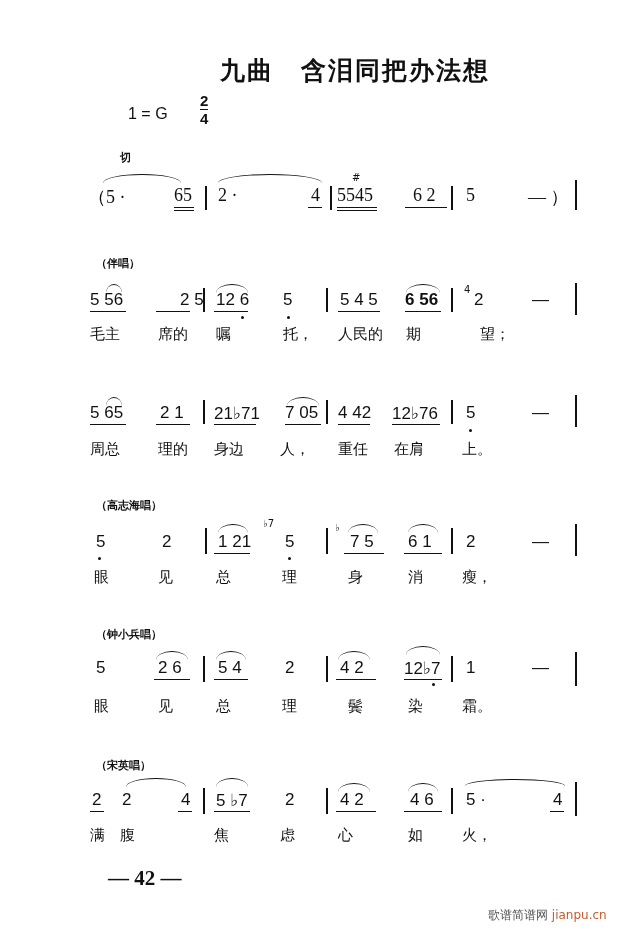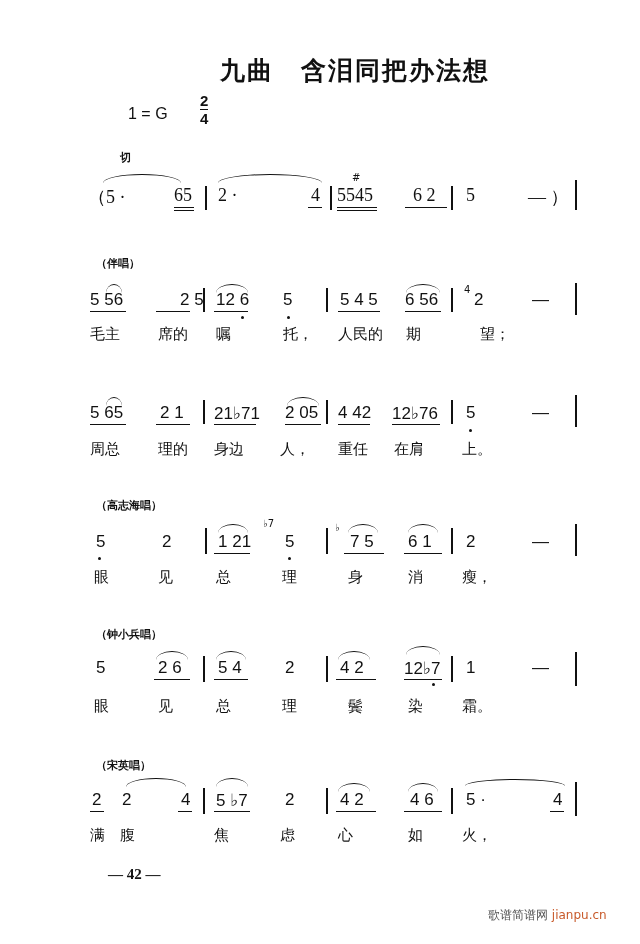--- a/index.html
+++ b/index.html
@@ -10,21 +10,21 @@
   .tsig{left:200px;top:92px;font-size:15px;font-weight:bold;line-height:17px;text-align:center;font-family:"Liberation Sans",sans-serif;}
   .tsig span{display:block;}
   .mark{font-size:11px;font-weight:bold;}
   .note{font-family:"Liberation Sans",sans-serif;font-size:17px;}
   .serif{font-family:"Liberation Serif",serif;font-size:18px;}
   .lyric{font-size:15px;font-family:"DejaVu Sans",sans-serif;}
   .bar{position:absolute;width:2px;background:#111;}
   .line{position:absolute;height:1px;background:#111;}
   .dot{position:absolute;width:3px;height:3px;border-radius:50%;background:#111;}
   .arc{position:absolute;border-top:1.5px solid #111;border-radius:50% 50% 0 0/100% 100% 0 0;height:8px;}
-  .pagenum{left:108px;top:866px;font-size:15px;font-weight:bold;font-family:"Liberation Serif",serif;}
+  .pagenum{left:108px;top:866px;font-size:21px;font-weight:bold;font-family:"Liberation Serif",serif;}
   .wm{left:488px;top:907px;font-size:12px;color:#555;}
   .wm b{color:#c85a2a;font-weight:normal;}
   .small{font-size:10px;}
 </style>
 </head>
 <body>
 
 <div class="abs title">九曲　含泪同把办法想</div>
 <div class="abs key">1 = G</div>
 <div class="abs tsig">
@@ -65,21 +65,21 @@
 <div class="arc" style="left:216px;top:284px;width:32px;"></div>
 <div class="abs note" style="left:216px;top:290px;">12 6</div>
 <div class="line" style="left:214px;top:311px;width:34px;"></div>
 <div class="dot" style="left:241px;top:316px;"></div>
 <div class="abs note" style="left:283px;top:290px;">5</div>
 <div class="dot" style="left:287px;top:316px;"></div>
 <div class="bar" style="left:326px;top:288px;height:24px;"></div>
 <div class="abs note" style="left:340px;top:290px;">5 4 5</div>
 <div class="line" style="left:338px;top:311px;width:42px;"></div>
 <div class="arc" style="left:406px;top:284px;width:34px;"></div>
-<div class="abs note" style="left:405px;top:290px;">6 56</div>
+<div class="abs note" style="left:405px;top:290px;font-weight:bold;">6 56</div>
 <div class="line" style="left:405px;top:311px;width:36px;"></div>
 <div class="bar" style="left:451px;top:288px;height:24px;"></div>
 <div class="abs small" style="left:464px;top:284px;">4</div>
 <div class="abs note" style="left:474px;top:290px;">2</div>
 <div class="abs note" style="left:532px;top:290px;">—</div>
 <div class="bar" style="left:575px;top:283px;height:32px;"></div>
 <div class="abs lyric" style="left:90px;top:325px;">毛主</div>
 <div class="abs lyric" style="left:158px;top:325px;">席的</div>
 <div class="abs lyric" style="left:216px;top:325px;">嘱</div>
 <div class="abs lyric" style="left:283px;top:325px;">托，</div>
@@ -89,21 +89,21 @@
 
 <div class="abs note" style="left:90px;top:403px;">5 65</div>
 <div class="line" style="left:90px;top:424px;width:36px;"></div>
 <div class="arc" style="left:106px;top:397px;width:16px;"></div>
 <div class="abs note" style="left:160px;top:403px;">2 1</div>
 <div class="line" style="left:156px;top:424px;width:34px;"></div>
 <div class="bar" style="left:203px;top:400px;height:24px;"></div>
 <div class="abs note" style="left:214px;top:403px;">21♭71</div>
 <div class="line" style="left:214px;top:424px;width:42px;"></div>
 <div class="arc" style="left:287px;top:397px;width:32px;"></div>
-<div class="abs note" style="left:285px;top:403px;">2 05</div>
+<div class="abs note" style="left:285px;top:403px;">7 05</div>
 <div class="line" style="left:285px;top:424px;width:36px;"></div>
 <div class="bar" style="left:326px;top:400px;height:24px;"></div>
 <div class="abs note" style="left:338px;top:403px;">4 42</div>
 <div class="line" style="left:338px;top:424px;width:32px;"></div>
 <div class="abs note" style="left:392px;top:403px;">12♭76</div>
 <div class="line" style="left:392px;top:424px;width:48px;"></div>
 <div class="bar" style="left:451px;top:400px;height:24px;"></div>
 <div class="abs note" style="left:466px;top:403px;">5</div>
 <div class="dot" style="left:469px;top:429px;"></div>
 <div class="abs note" style="left:532px;top:403px;">—</div>

